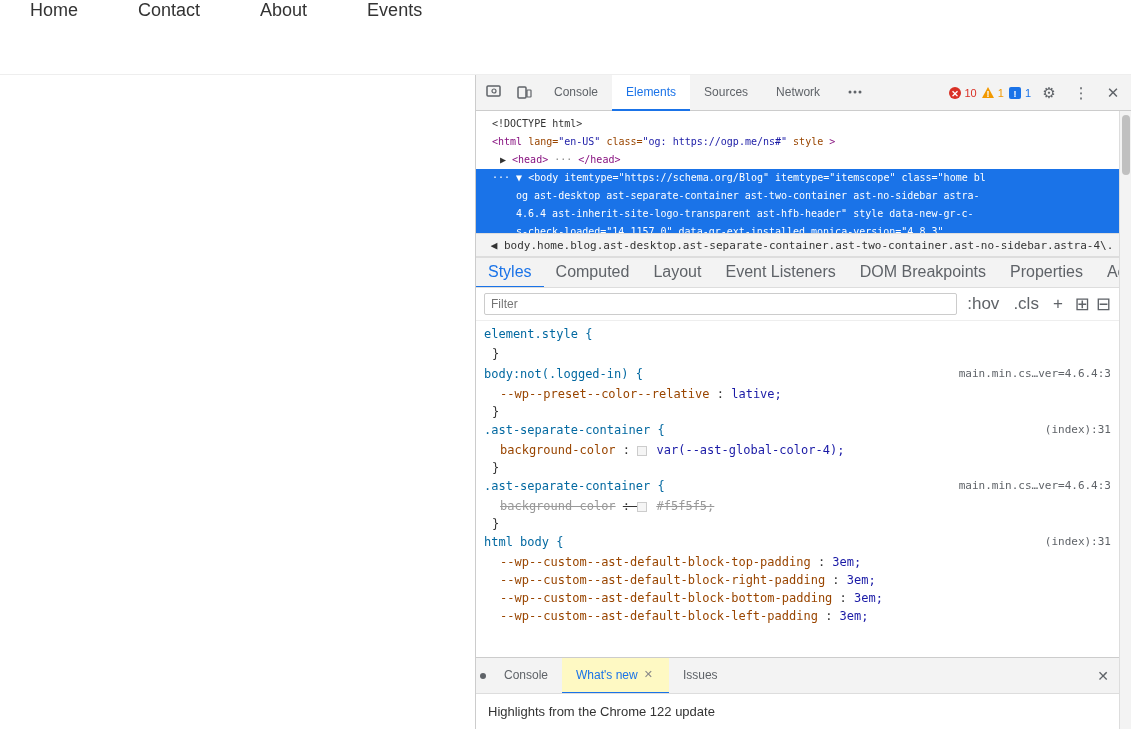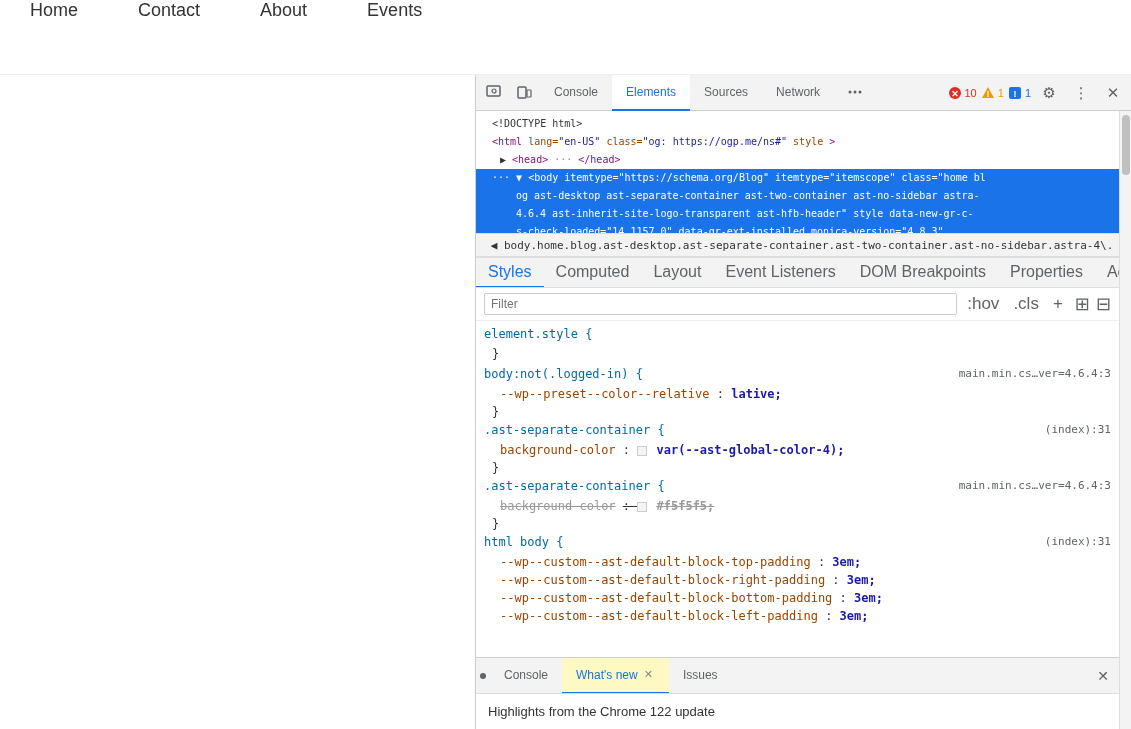--- a/index.html
+++ b/index.html
@@ -229,21 +229,21 @@
       overflow-y: auto;
       font-family: 'Consolas', 'Monaco', monospace;
       font-size: 12px;
       line-height: 18px;
       padding: 4px 8px;
       position: relative;
     }
     .css-rule { margin-bottom: 2px; }
     .css-selector { color: #0369a1; }
     .css-property { color: #994500; }
-    .css-value { color: #1a1aa6; font-weight: bold; }
+    .css-value { color: #1a1aa6; }
     .css-link { color: #5f6368; float: right; font-size: 11px; }
     .css-brace { color: #333; }
     .css-strikethrough { text-decoration: line-through; color: #999; }
     .css-color-swatch {
       display: inline-block;
       width: 10px;
       height: 10px;
       border: 1px solid #ccc;
       margin-right: 2px;
       vertical-align: middle;

